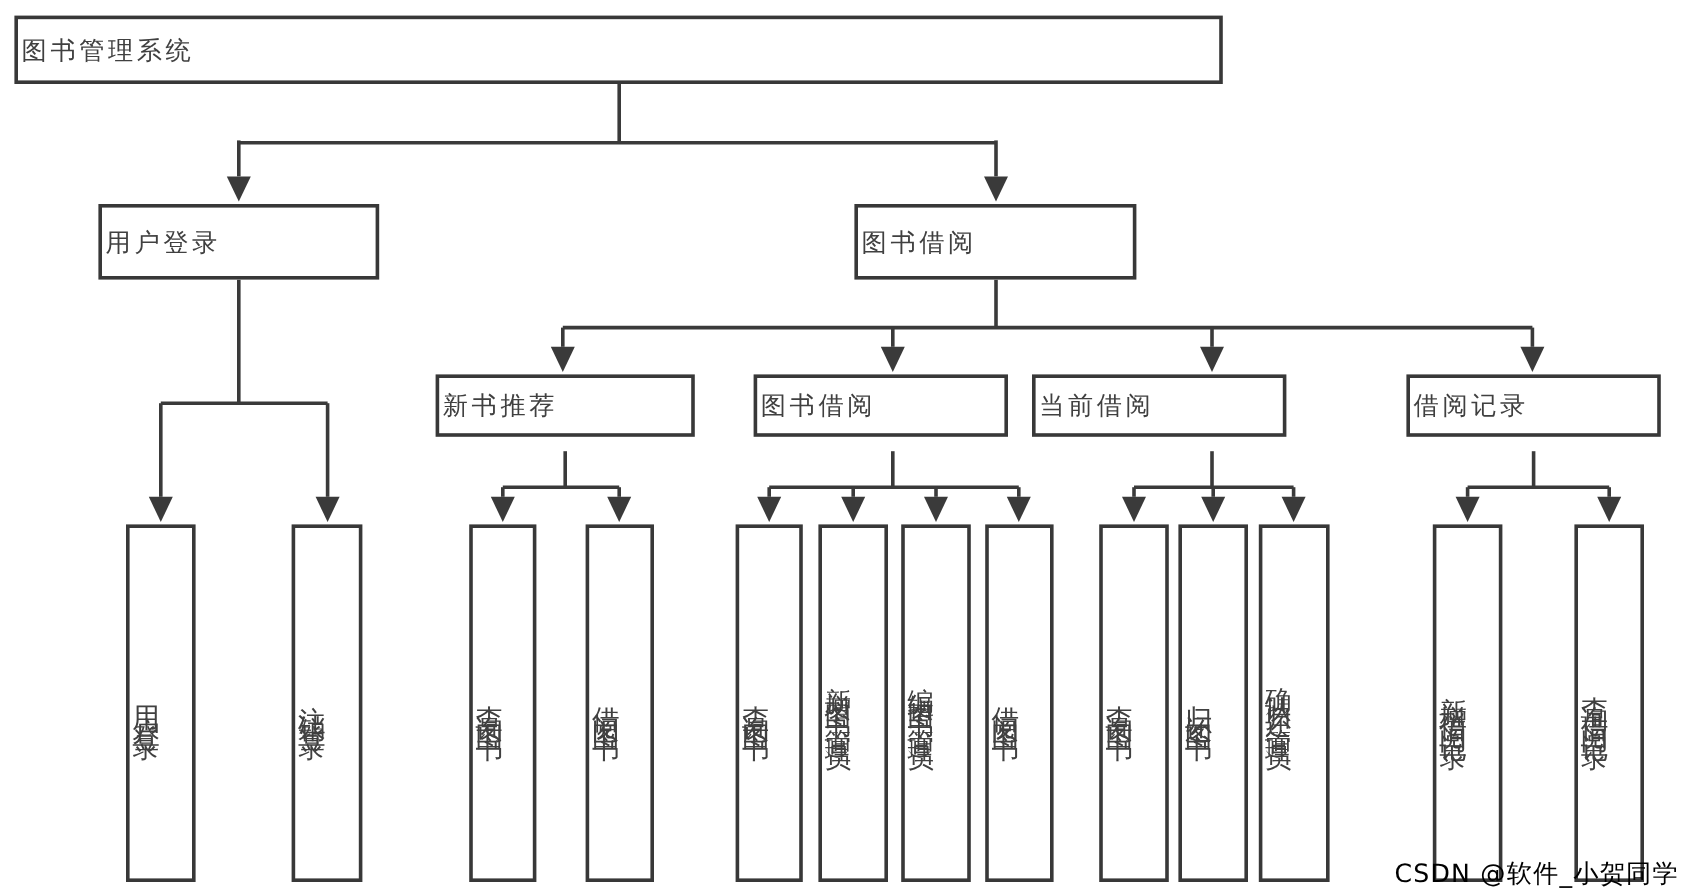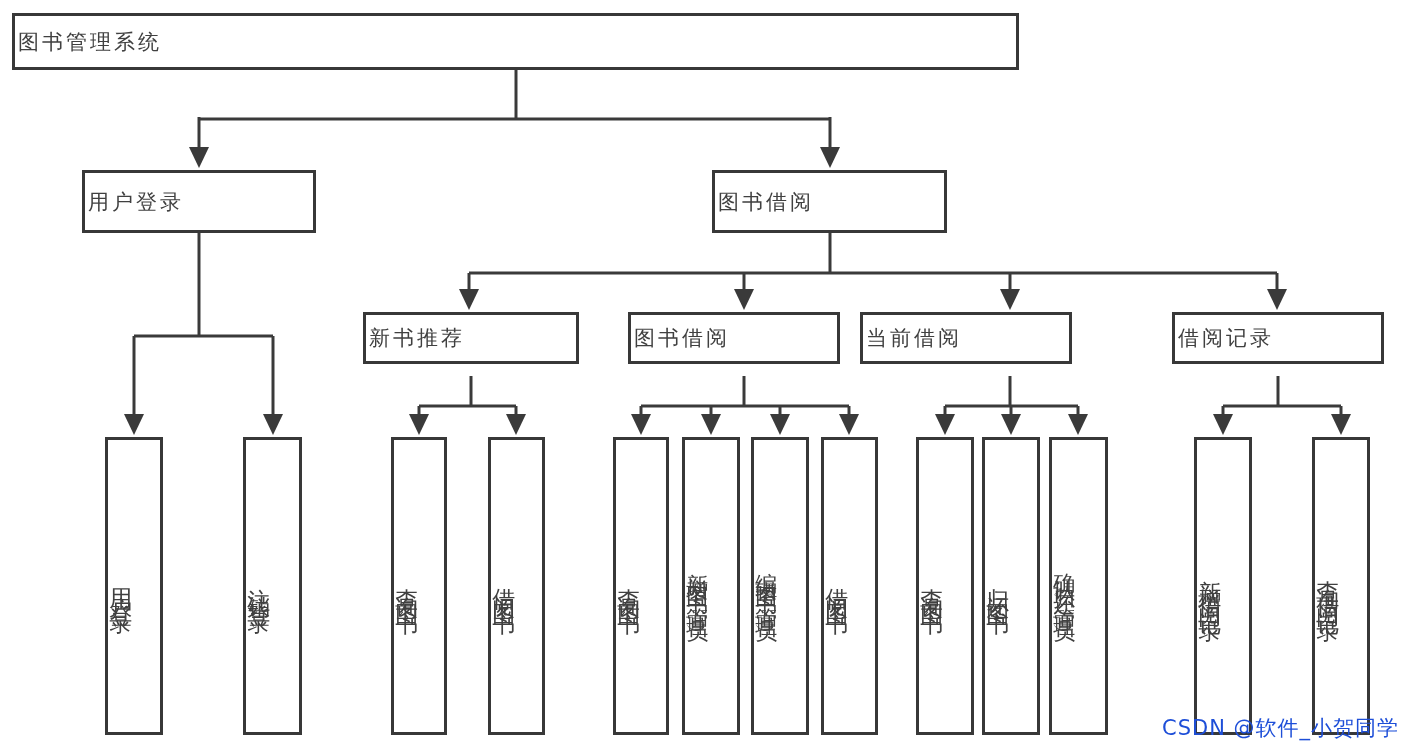--- a/index.html
+++ b/index.html
@@ -34,21 +34,21 @@
     letter-spacing:8px;
     line-height:1.1;
     white-space:nowrap;
   }
   .vtext.long{font-size:22px;letter-spacing:7px;}
   #watermark{
     position:absolute;
     left:1162px;top:714px;
     font-size:21px;
     letter-spacing:1px;
-    color:#1d4ed8;
+    color:#000000;
     z-index:5;
     white-space:nowrap;
   }
 </style>
 </head>
 <body>
 
 <div id="canvas">
 
   <svg id="wires" width="1405" height="747" viewBox="0 0 1405 747">

